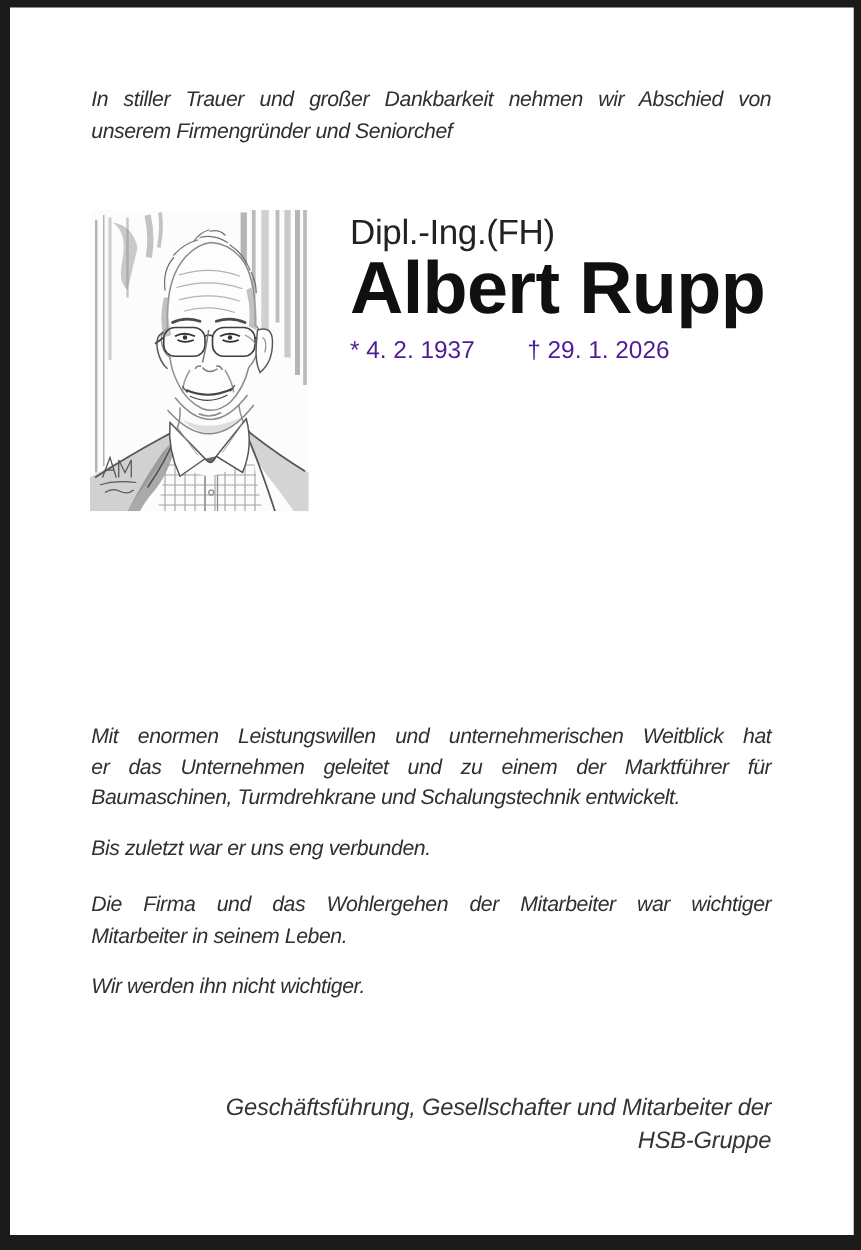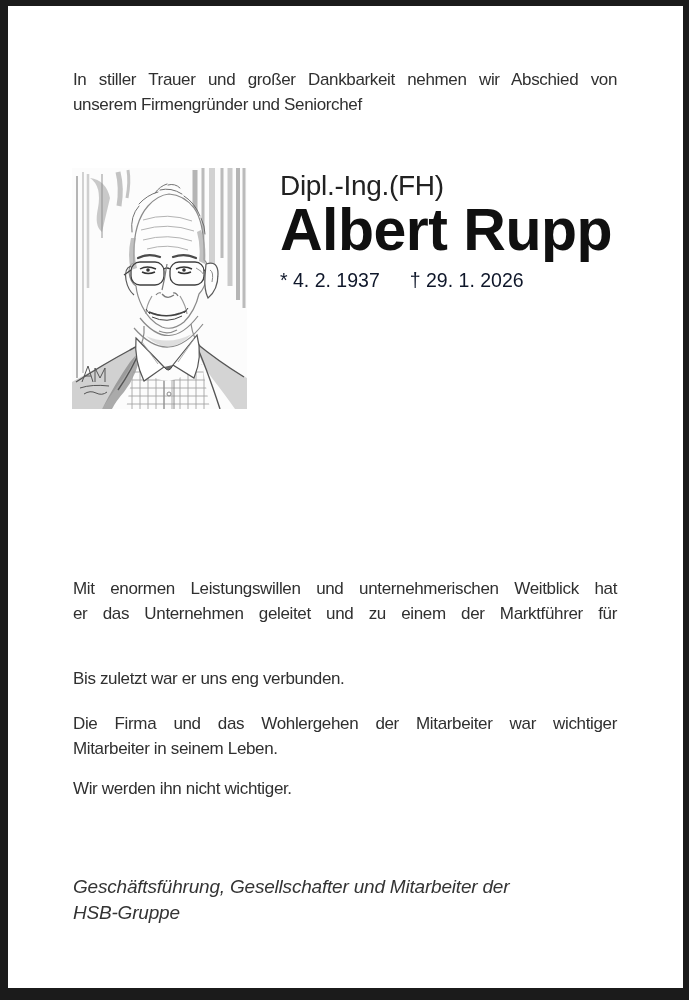--- a/index.html
+++ b/index.html
@@ -13,46 +13,47 @@
   .frame { position:absolute; background:#1b1b1b; }
   .frame-top    { left:0; top:0; width:689px; height:6px; }
   .frame-left   { left:0; top:0; width:8px; height:1000px; }
   .frame-right  { left:683px; top:0; width:6px; height:1000px; }
   .frame-bottom { left:0; top:988px; width:689px; height:12px; }
 
   .tb {
     position:absolute; left:73px; width:544px;
     font-size:17px; line-height:24.5px; letter-spacing:-0.35px;
     color:#303030;
+    font-style:italic;
   }
   .tb .jline {
     text-align:justify;
     text-align-last:justify;
     text-justify:inter-word;
   }
   .intro { top:67px; line-height:25px; }
   .p1 { top:461px; }
   .p2 { top:577px; }
   .p3 { top:667px; }
   .p4 { top:712px; }
   .p5 { top:777px; }
   .sig {
     top:874px; font-style:italic; font-size:19px; line-height:25.5px;
-    letter-spacing:-0.2px; color:#343434;
+    letter-spacing:-0.2px; color:#343434;text-align:right;
   }
 
   .nameblock { position:absolute; left:280px; top:170px; }
   .acad-title { font-size:28px; line-height:32px; letter-spacing:-0.3px; color:#222; }
   .deceased-name {
     font-size:59px; line-height:52px; font-weight:700; margin-top:2px;
     letter-spacing:-0.5px; color:#101010; white-space:nowrap;
   }
   .dates {
-    display:flex; gap:30px; margin-top:12px;
-    font-size:19.5px; line-height:24px; letter-spacing:0; color:#0f172a;
+    display:flex; gap:42px; margin-top:12px;
+    font-size:19.5px; line-height:24px; letter-spacing:0; color:#4c1d95;
     white-space:nowrap;
   }
 
   .portrait {
     position:absolute; left:72px; top:168px; width:175px; height:241px;
     display:block;
   }
 </style>
 </head>
 <body>
@@ -210,20 +211,21 @@
     <div class="deceased-name">Albert Rupp</div>
     <div class="dates">
       <span>* 4. 2. 1937</span>
       <span>† 29. 1. 2026</span>
     </div>
   </div>
 
   <div class="tb p2">
       <div class="jline">Mit enormen Leistungswillen und unternehmerischen Weitblick hat</div>
       <div class="jline">er das Unternehmen geleitet und zu einem der Marktführer für</div>
+      <div>Baumaschinen, Turmdrehkrane und Schalungstechnik entwickelt.</div>
     </div>
   <div class="tb p3">
       <div>Bis zuletzt war er uns eng verbunden.</div>
     </div>
   <div class="tb p4">
       <div class="jline">Die Firma und das Wohlergehen der Mitarbeiter war wichtiger</div>
       <div>Mitarbeiter in seinem Leben.</div>
     </div>
   <div class="tb p5">
       <div>Wir werden ihn nicht wichtiger.</div>

